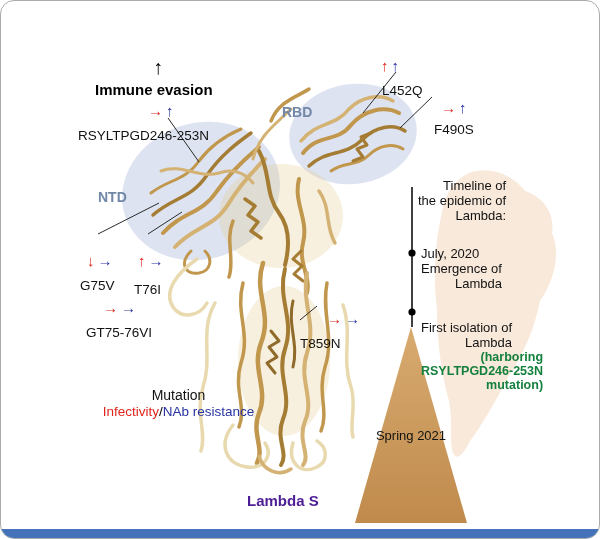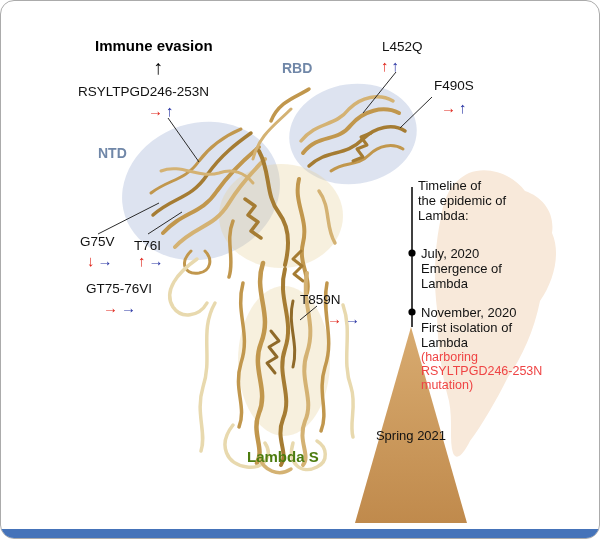--- a/index.html
+++ b/index.html
@@ -3,36 +3,36 @@
 <meta charset="utf-8">
 <style>
   * { margin:0; padding:0; box-sizing:border-box; }
   html,body { background:#ffffff; }
   body { font-family:"Liberation Sans", sans-serif; }
   .figure {
     position:relative; width:600px; height:539px; background:#ffffff;
     border:1px solid #ababab; border-radius:14px; overflow:hidden;
   }
   .bg { position:absolute; left:0; top:0; width:600px; height:539px; }
-  .label { position:absolute; font-size:13.5px; color:#121212; white-space:nowrap; line-height:1.1; }
+  .label { position:absolute; font-size:13.5px; color:#121212; white-space:nowrap; line-height:1.1;margin-top:44px; }
   .bold { font-weight:bold; }
-  .ml { white-space:pre-line; }
+  .ml { white-space:pre-line;text-align:right; }
   .title { font-size:15px; font-weight:bold; color:#000; }
   .domain-label { font-size:14px; font-weight:bold; color:#7087a8; }
-  .gold { color:#4d7c0f; }
+  .gold { color:#4c1d95; }
   .arrows { position:absolute; font-size:15px; font-weight:bold; line-height:1; letter-spacing:3px; white-space:nowrap; }
   .red  { color:#e0261c; }
   .blue { color:#2733a3; }
   .black-arrow { position:absolute; font-size:20px; font-weight:bold; color:#000; line-height:1; }
   .legend { position:absolute; left:85px; top:386px; width:185px; text-align:center; }
   .legend .l1 { font-size:14px; color:#121212; }
   .legend .l2 { font-size:13.5px; margin-top:1px; }
   .tl-text { position:absolute; font-size:13px; color:#121212; line-height:15px; }
   .tl-date { font-size:13px; color:#121212; }
-  .tl-note { color:#ef4444; font-size:12.5px; line-height:14px; }
+  .tl-note { color:#15803d; font-size:12.5px; line-height:14px;font-weight:bold; }
   .event3 { position:absolute; left:342px; top:428px; width:136px; text-align:center; font-size:13px; line-height:14.5px; color:#121212; }
   .footer-bar { position:absolute; left:0; right:0; bottom:0; height:9px; background:#4573b9; }
 </style>
 </head>
 <body>
 
 <div class="figure">
 
   <svg class="bg" viewBox="0 0 600 539" aria-hidden="true">
     <defs>
@@ -144,32 +144,37 @@
   <div class="label" style="left:85px;top:281px">GT75-76VI</div>
   <div class="arrows" style="left:102px;top:299px">
     <span class="red">→</span><span class="blue">→</span>
   </div>
 
   <div class="label" style="left:299px;top:292px">T859N</div>
   <div class="arrows" style="left:326px;top:310px">
     <span class="red">→</span><span class="blue">→</span>
   </div>
 
+  <div class="legend">
+    <div class="l1">Mutation</div>
+    <div class="l2">
+      <span class="red">Infectivity</span><span>/</span><span class="blue">NAb resistance</span>
+    </div>
+  </div>
 
   <div class="label bold gold" style="left:246px;top:448px;font-size:15px">Lambda S</div>
 
   <div class="tl-text ml" style="left:417px;top:177px">Timeline of
 the epidemic of
 Lambda:</div>
 
   <div class="tl-text tl-date" style="left:420px;top:245px">July, 2020</div>
   <div class="tl-text ml" style="left:420px;top:260px">Emergence of
 Lambda</div>
 
-  <div class="tl-text tl-date" style="left:420px;top:304px">November, 2020</div>
   <div class="tl-text ml" style="left:420px;top:319px">First isolation of
 Lambda</div>
   <div class="tl-text tl-note ml" style="left:420px;top:349px">(harboring
 RSYLTPGD246-253N
 mutation)</div>
 
   <div class="event3">
     <div class="tl-date" style="display:inline-block">Spring 2021</div>
   </div>
 

